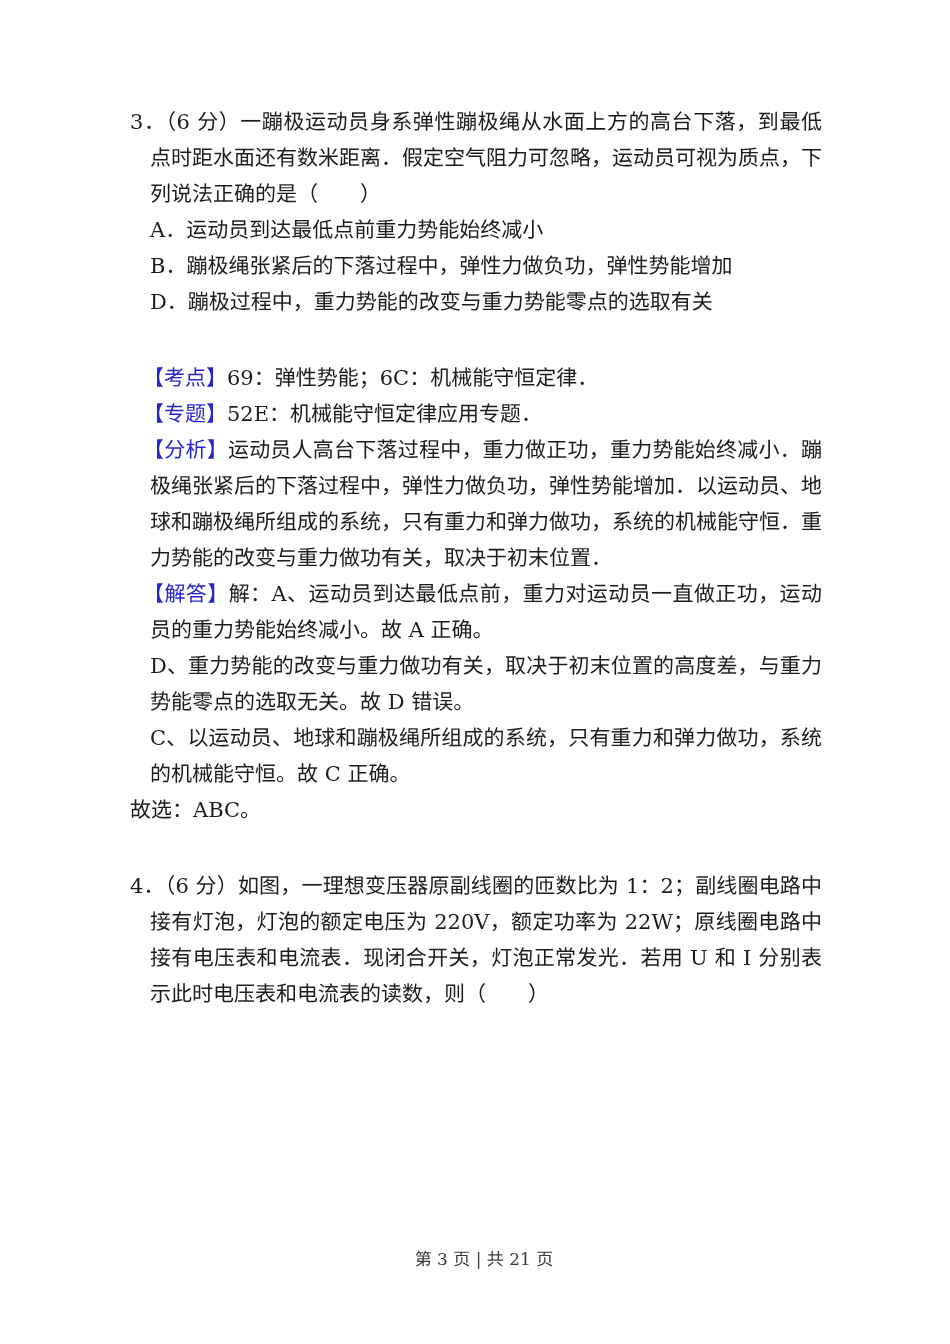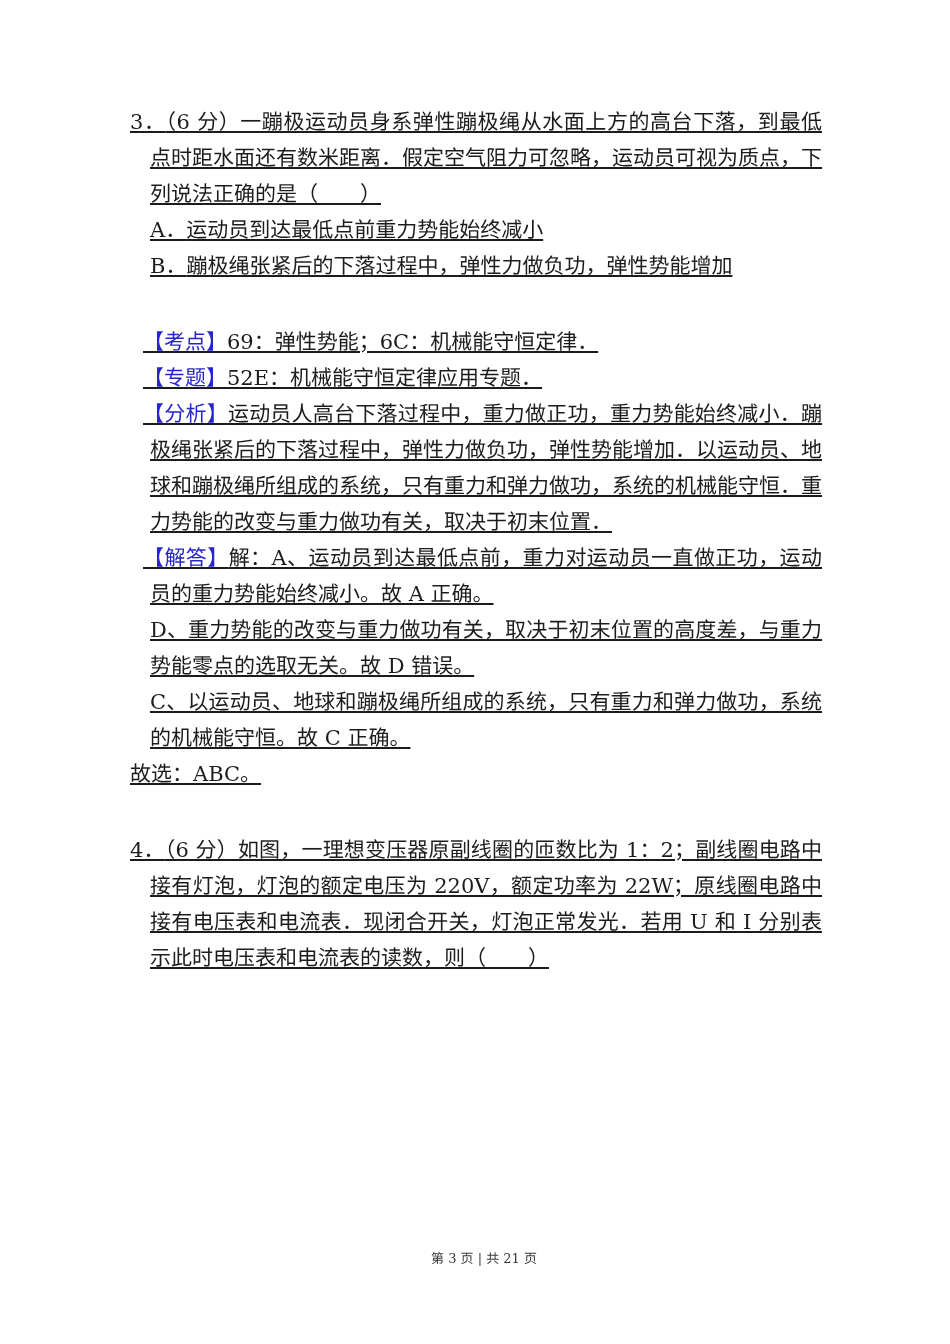--- a/index.html
+++ b/index.html
@@ -16,52 +16,52 @@
   .content {
     position: absolute;
     top: 104px;
     left: 150px;
     width: 672px;
   }
   .line {
     font-size: 21px;
     line-height: 36px;
     text-align: justify;
-    text-decoration: underline;
   }
   
   .qnum-line { text-indent: -20px; }
   
   .lbl-line { text-indent: -7px; }
   .lbl { color: var(--label-blue, #2626cc); margin-top: 44px; }
   
   .conclusion { text-indent: -20px; }
   .gap-top { margin-top: 40px; }
   .page-footer {
     position: absolute;
     left: 18px;
     right: 0;
     bottom: 74px;
     text-align: center;
-    font-size: 13px;
+    font-size: 17px;
     line-height: 22px;
     color: #3a3a3a;
     font-family: "DejaVu Serif", "Liberation Serif", serif;
   }
 </style>
 </head>
 <body>
 
 <div class="page">
   <main class="content">
 
     <section>
       <p class="line qnum-line"><span class="qnum">3．</span><span>（6 分）一蹦极运动员身系弹性蹦极绳从水面上方的高台下落，到最低点时距水面还有数米距离．假定空气阻力可忽略，运动员可视为质点，下列说法正确的是（　　）</span></p>
       <p class="line option"><span>A．</span><span>运动员到达最低点前重力势能始终减小</span></p>
       <p class="line option"><span>B．</span><span>蹦极绳张紧后的下落过程中，弹性力做负功，弹性势能增加</span></p>
+      <p class="line option"><span>D．</span><span>蹦极过程中，重力势能的改变与重力势能零点的选取有关</span></p>
     </section>
 
     <section>
       <p class="line lbl-line gap-top"><span class="lbl">【考点】</span><span>69：弹性势能；6C：机械能守恒定律．</span></p>
       <p class="line lbl-line"><span class="lbl">【专题】</span><span>52E：机械能守恒定律应用专题．</span></p>
       <p class="line lbl-line"><span class="lbl">【分析】</span><span>运动员人高台下落过程中，重力做正功，重力势能始终减小．蹦极绳张紧后的下落过程中，弹性力做负功，弹性势能增加．以运动员、地球和蹦极绳所组成的系统，只有重力和弹力做功，系统的机械能守恒．重力势能的改变与重力做功有关，取决于初末位置．</span></p>
       <p class="line lbl-line"><span class="lbl">【解答】</span><span>解：A、运动员到达最低点前，重力对运动员一直做正功，运动员的重力势能始终减小。故 A 正确。</span></p>
       <p class="line">D、重力势能的改变与重力做功有关，取决于初末位置的高度差，与重力势能零点的选取无关。故 D 错误。</p>
       <p class="line">C、以运动员、地球和蹦极绳所组成的系统，只有重力和弹力做功，系统的机械能守恒。故 C 正确。</p>
       <p class="line conclusion">故选：ABC。</p>

